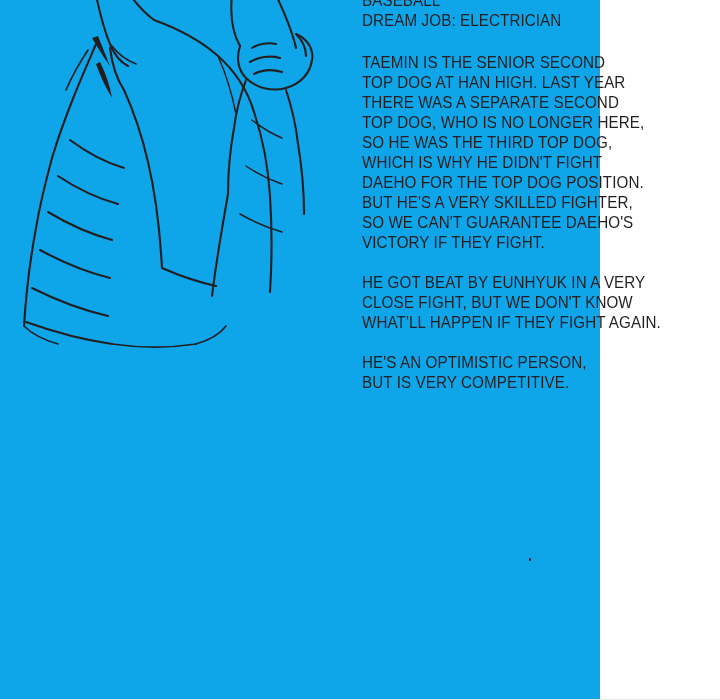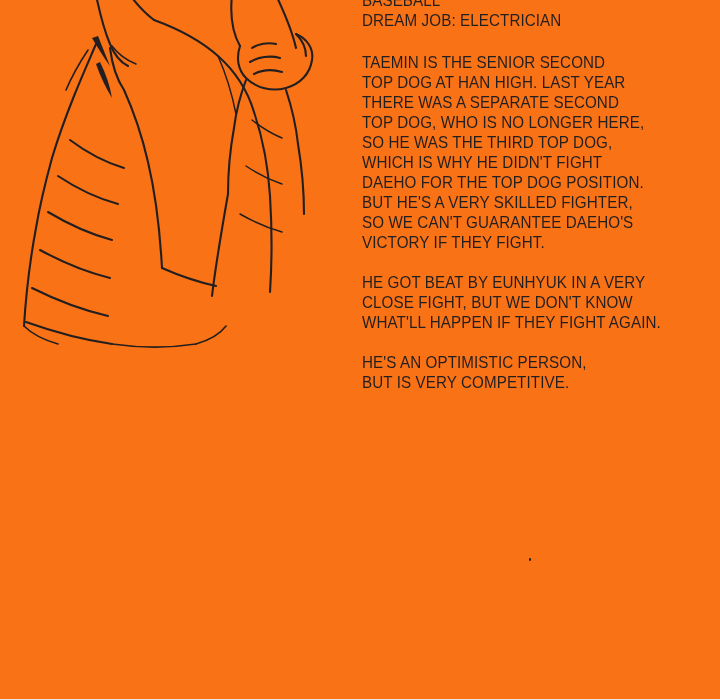--- a/index.html
+++ b/index.html
@@ -12,23 +12,23 @@
     height: 700px;
     position: relative;
     overflow: hidden;
     font-family: "Liberation Sans", sans-serif;
   }
 
   #page {
     position: absolute;
     left: 0;
     top: 0;
-    width: 720px;
+    width: 600px;
     height: 700px;
-    background: #f97316;
+    background: #0ea5e9;
   }
 
   
   #artwork {
     position: absolute;
     left: 0;
     top: 0;
     width: 360px;
     height: 700px;
     overflow: hidden;

